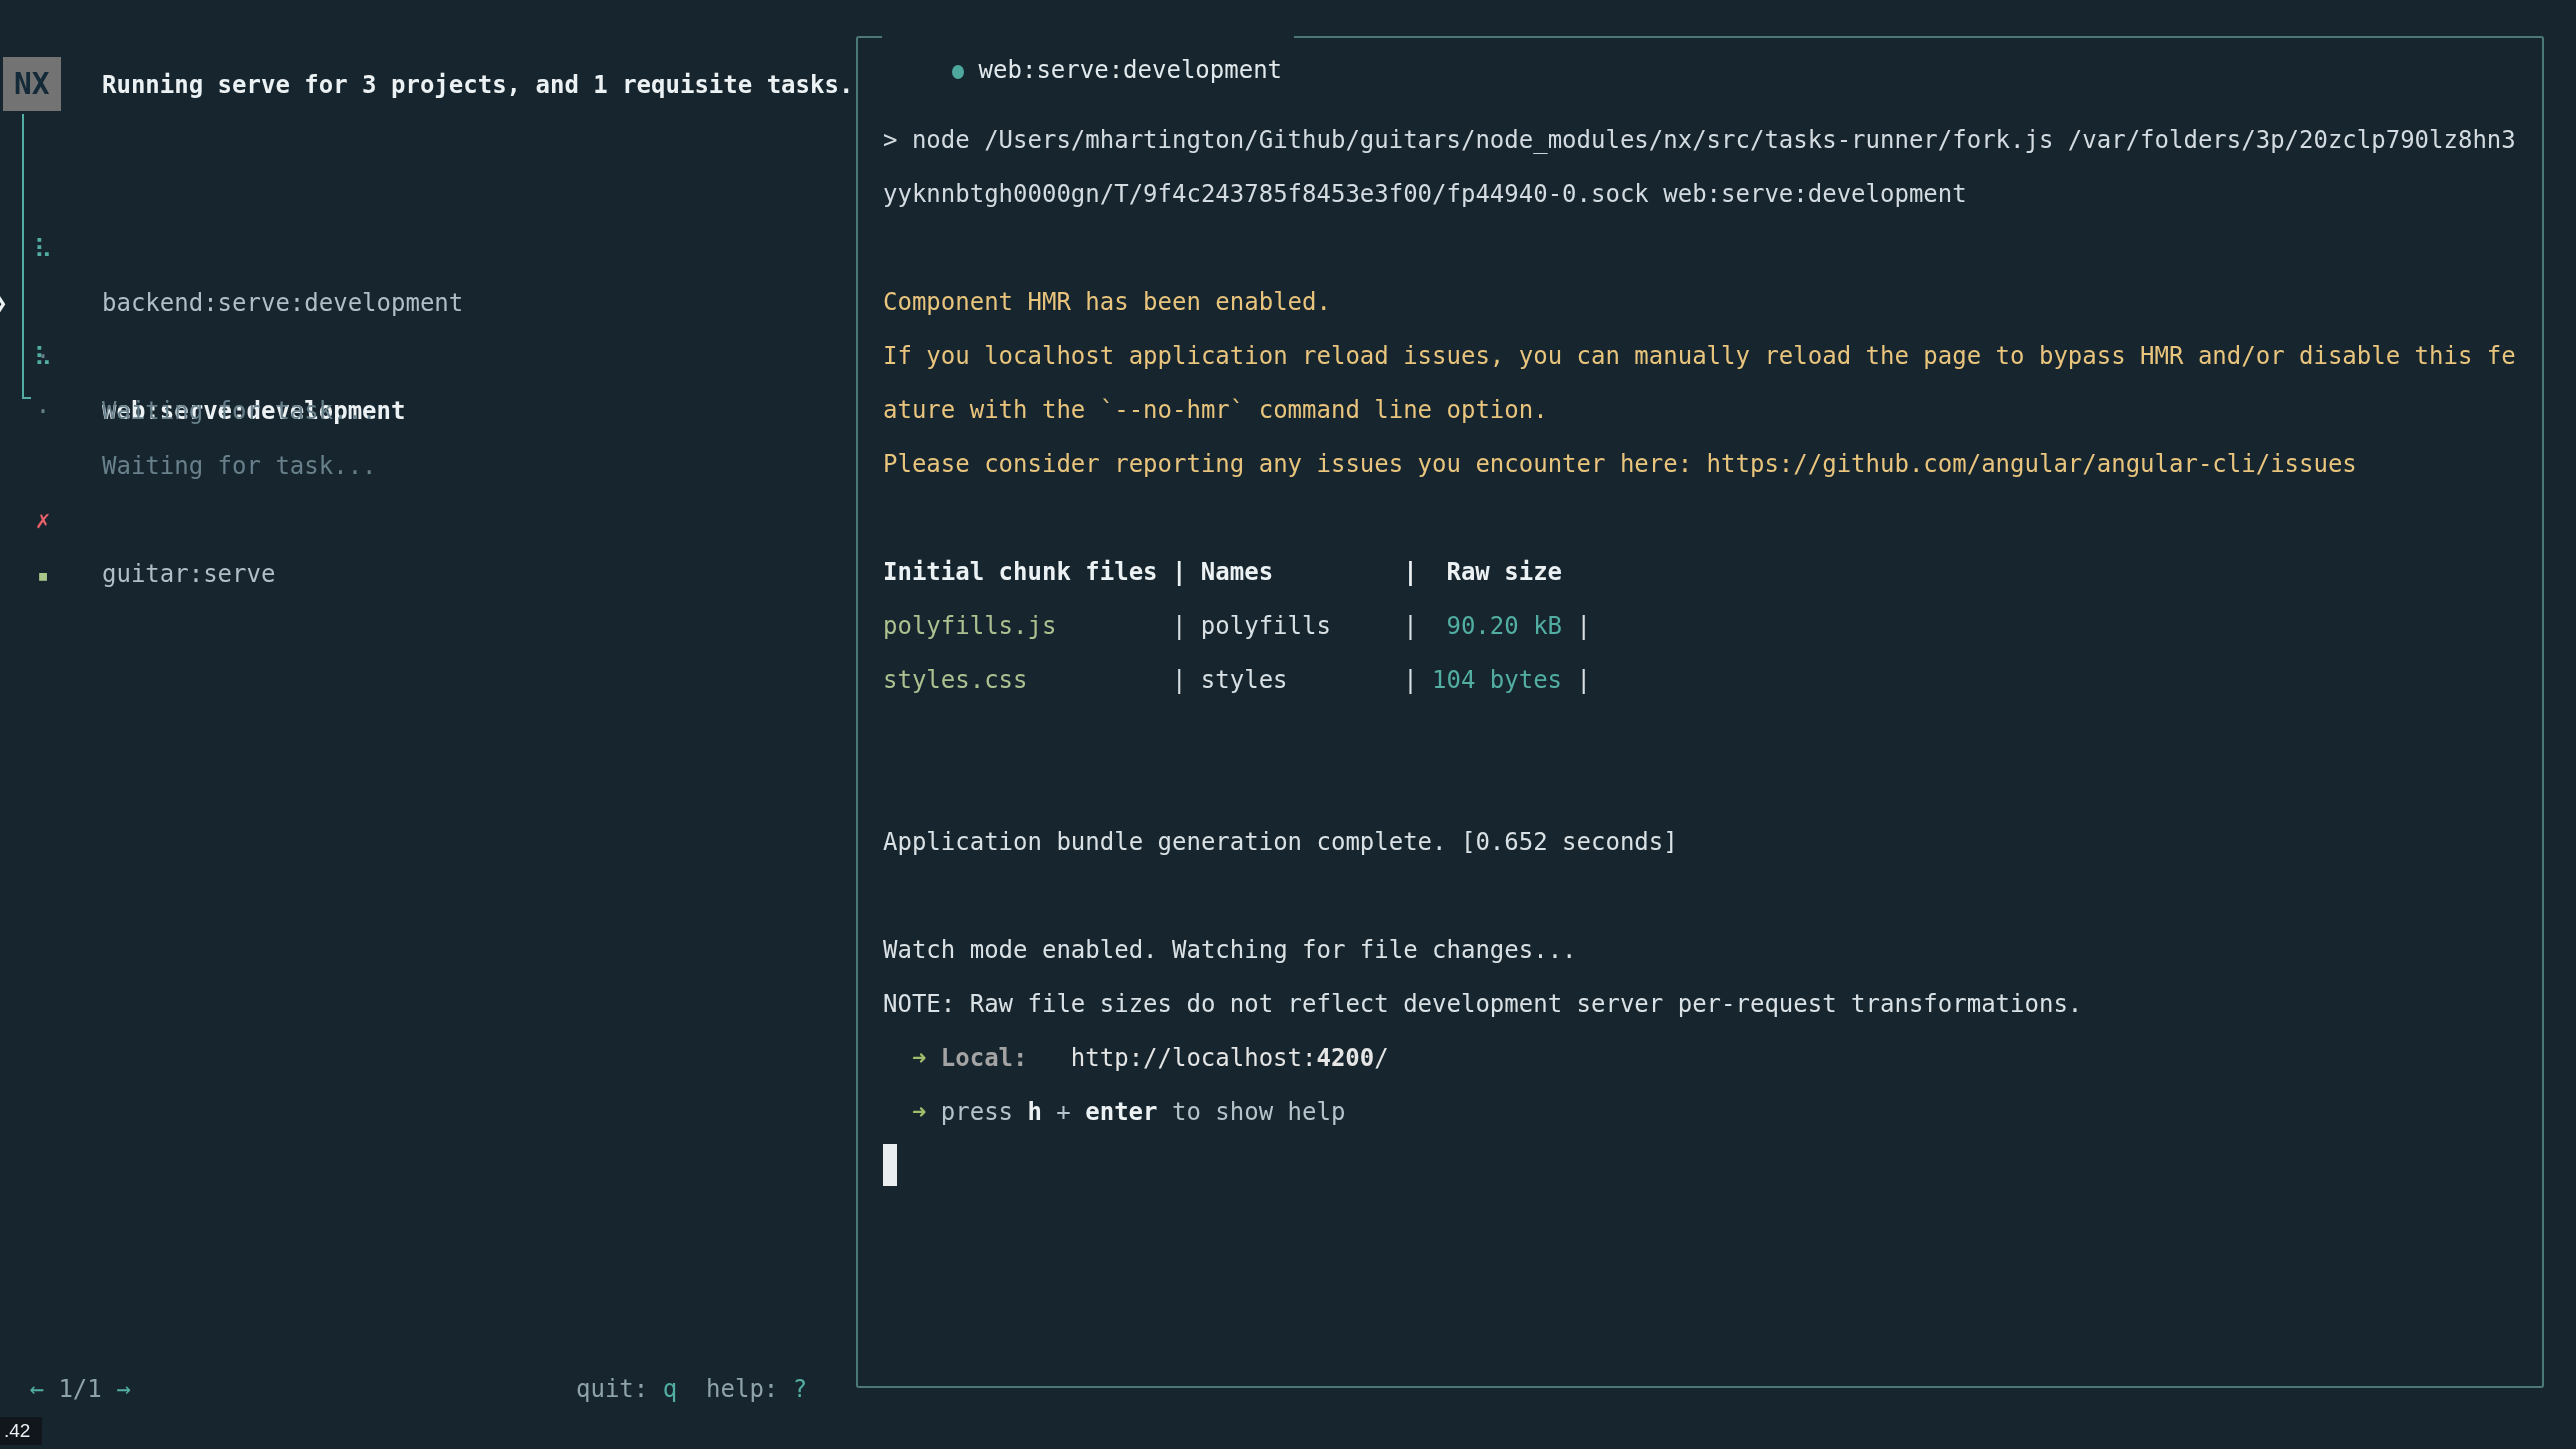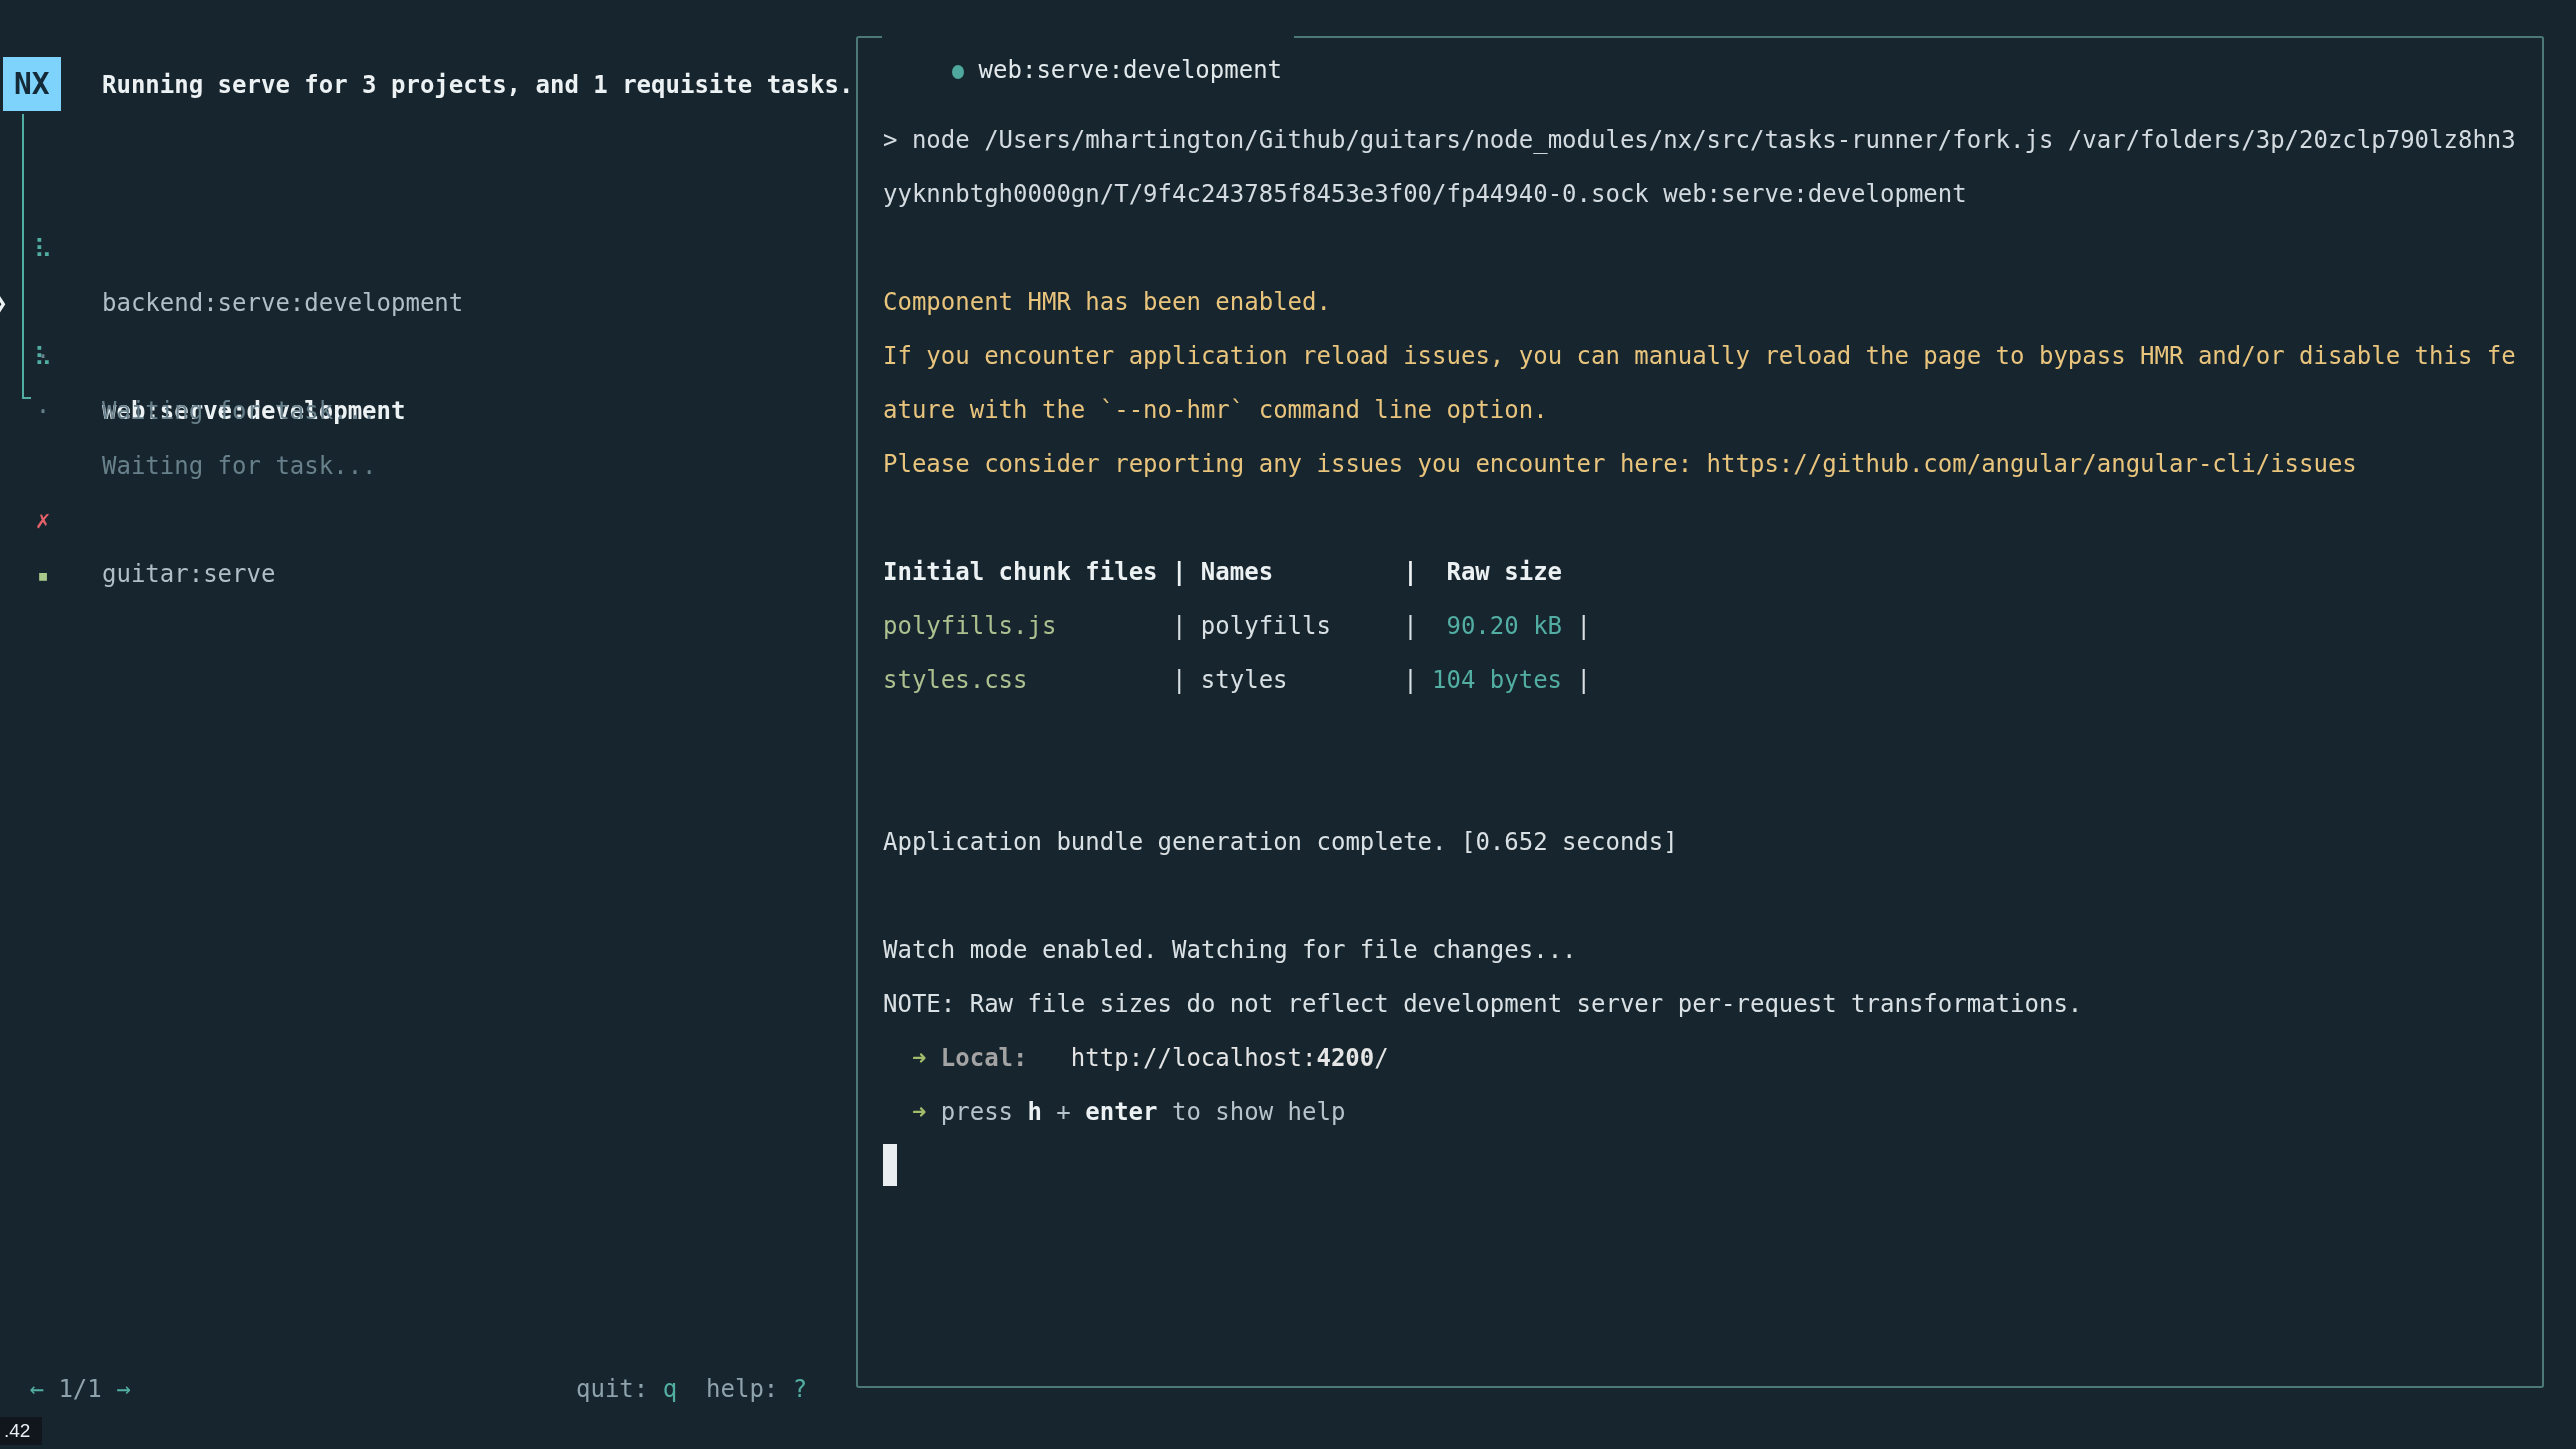--- a/index.html
+++ b/index.html
@@ -8,21 +8,21 @@
     background:#17262E;
     font-family:"DejaVu Sans Mono", monospace;
     font-size:24px;
     color:#D3DBE0;
     position:relative;
   }
 
   
   .nx-badge {
     position:absolute; left:2.7px; top:57px; width:58px; height:54px;
-    background:#7dd3fc; color:#142A38; font-weight:bold; font-size:29.5px;
+    background:#737373; color:#142A38; font-weight:bold; font-size:29.5px;
     display:flex; align-items:center; justify-content:center;
   }
   .run-title {
     position:absolute; left:102px; top:67px; height:36px; line-height:36px;
     width:753px; overflow:hidden; white-space:pre;
     color:#ECF1F3; font-weight:bold;
   }
   .bracket-v { position:absolute; left:21.5px; top:114px; width:2px; height:284px; background:#52AEA3; }
   .bracket-foot { position:absolute; left:21.5px; top:397px; width:9.4px; height:2px; background:#52AEA3; }
 
@@ -133,21 +133,21 @@
 <div class="panel">
   <div class="panel-title">
     <span class="dot"></span><span>web:serve:development</span>
   </div>
 
   <div class="panel-content">
     <div class="line c-cmd">&gt; node /Users/mhartington/Github/guitars/node_modules/nx/src/tasks-runner/fork.js /var/folders/3p/20zclp790lz8hn3</div>
     <div class="line c-cmd">yyknnbtgh0000gn/T/9f4c243785f8453e3f00/fp44940-0.sock web:serve:development</div>
     <div class="line"></div>
     <div class="line c-warn">Component HMR has been enabled.</div>
-    <div class="line c-warn">If you encounter application reload issues, you can manually reload the page to bypass HMR and/or disable this fe</div>
+    <div class="line c-warn">If you localhost application reload issues, you can manually reload the page to bypass HMR and/or disable this fe</div>
     <div class="line c-warn">ature with the `--no-hmr` command line option.</div>
     <div class="line c-warn">Please consider reporting any issues you encounter here: https://github.com/angular/angular-cli/issues</div>
     <div class="line"></div>
 
     <div class="line hdr"><span class="col-files c-bold">Initial chunk files</span><span class="sep">|</span><span class="col-names c-bold">Names</span><span class="sep">|</span><span class="col-size c-bold">Raw size</span></div>
 
     <div class="line"><span class="col-files f-name">polyfills.js</span><span class="sep">|</span><span class="col-names f-chunk">polyfills</span><span class="sep">|</span><span class="col-size f-size"><span>90.20</span><span class="u"></span><span> kB</span></span><span class="sep-end">|</span></div>
 
 
     <div class="line"><span class="col-files f-name">styles.css</span><span class="sep">|</span><span class="col-names f-chunk">styles</span><span class="sep">|</span><span class="col-size f-size"><span>104</span><span class="u"></span><span> bytes</span></span><span class="sep-end">|</span></div>

